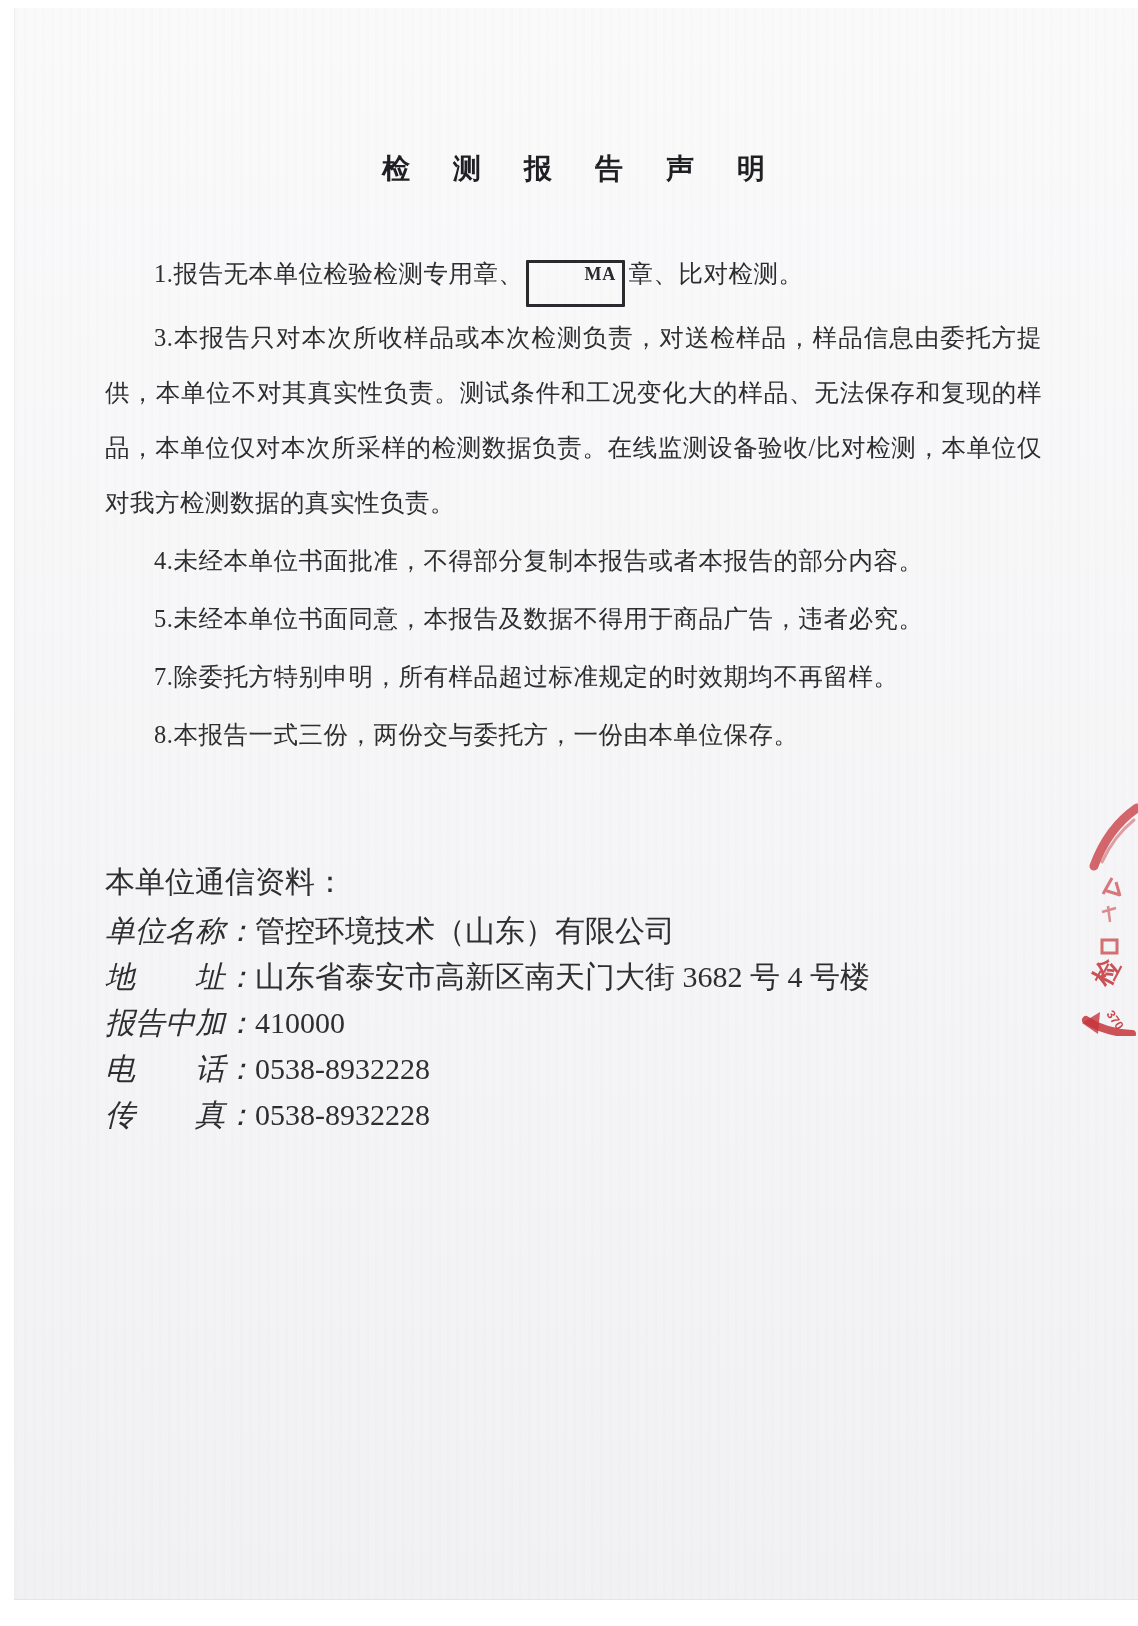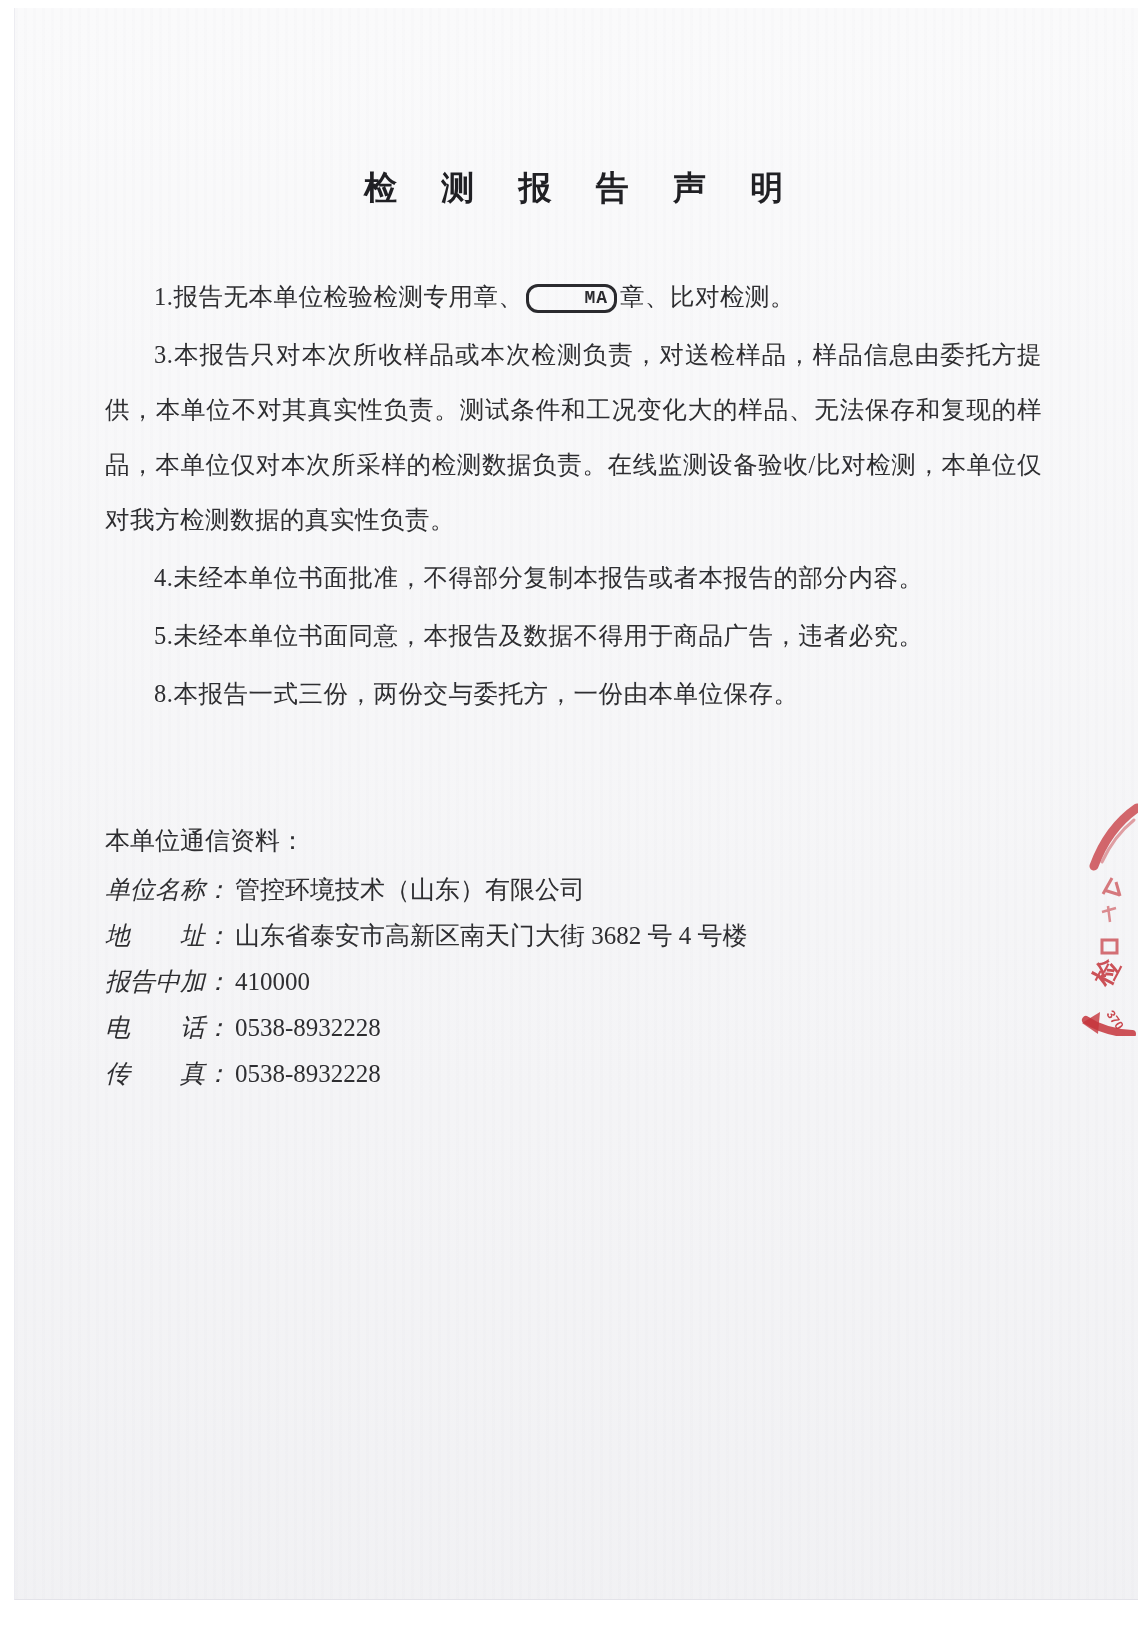--- a/index.html
+++ b/index.html
@@ -18,54 +18,54 @@
       linear-gradient(180deg, rgba(255,255,255,0.5) 0%, rgba(150,150,165,0.04) 100%);
     border-bottom: 1px solid #e3e3e9;
     border-left: 1px solid #ececf1;
   }
   .content {
     position: relative;
     padding: 142px 96px 0 90px;
     color: #2e2e31;
   }
   .doc-title {
-    margin: 16px 0 58px 0;
+    margin: 0 0 58px 0;
     text-align: center;
-    font-size: 33px;
+    font-size: 28px;
     font-weight: bold;
     letter-spacing: 18px;
     text-indent: 18px;
     color: #202024;
     white-space: nowrap;
   }
   p.decl {
     font-size: 24.5px;
     line-height: 55px;
     margin: 3px 0;
     text-indent: 2em;
     text-align: justify;
     letter-spacing: 0.5px;
   }
   .cma-badge {
     display: inline-block;
-    font-family: Liberation Mono, monospace;
+    font-family: Liberation Serif, serif;
     font-size: 18px;
     font-weight: bold;
     line-height: 20px;
     color: #2a2a2e;
     border: 3px solid #2a2a2e;
-    border-radius: 12px;
-    padding: 1px 6px 2px 6px;
+    border-radius: 1px;
+    padding: 1px 6px 20px 6px;
     letter-spacing: 1px;
     vertical-align: 2px;
     margin: 0 3px;
   }
   .contact {
     margin-top: 96px;
-    font-size: 25px;
+    font-size: 30px;
     color: #2e2e31;
   }
   .contact-heading {
     line-height: 47px;
     margin: 0 0 3px 0;
   }
   .contact-row {
     line-height: 46px;
     white-space: nowrap;
   }
@@ -85,20 +85,21 @@
 <div class="paper">
   <div class="content">
 
     <h1 class="doc-title">检 测 报 告 声 明</h1>
 
     <p class="decl"><span>1.报告无本单位检验检测专用章、</span><span class="cma-badge">MA</span><span>章、比对检测。</span></p>
 
     <p class="decl">3.本报告只对本次所收样品或本次检测负责，对送检样品，样品信息由委托方提供，本单位不对其真实性负责。测试条件和工况变化大的样品、无法保存和复现的样品，本单位仅对本次所采样的检测数据负责。在线监测设备验收/比对检测，本单位仅对我方检测数据的真实性负责。</p>
     <p class="decl">4.未经本单位书面批准，不得部分复制本报告或者本报告的部分内容。</p>
     <p class="decl">5.未经本单位书面同意，本报告及数据不得用于商品广告，违者必究。</p>
+    <p class="decl">7.除委托方特别申明，所有样品超过标准规定的时效期均不再留样。</p>
     <p class="decl">8.本报告一式三份，两份交与委托方，一份由本单位保存。</p>
 
     <div class="contact">
       <p class="contact-heading">本单位通信资料：</p>
       <div class="contact-row"><span class="lbl">单位名称：</span><span>管控环境技术（山东）有限公司</span></div>
       <div class="contact-row"><span class="lbl">地　　址：</span><span>山东省泰安市高新区南天门大街 3682 号 4 号楼</span></div>
       <div class="contact-row"><span class="lbl">报告中加：</span><span>410000</span></div>
       <div class="contact-row"><span class="lbl">电　　话：</span><span>0538-8932228</span></div>
       <div class="contact-row"><span class="lbl">传　　真：</span><span>0538-8932228</span></div>
     </div>

